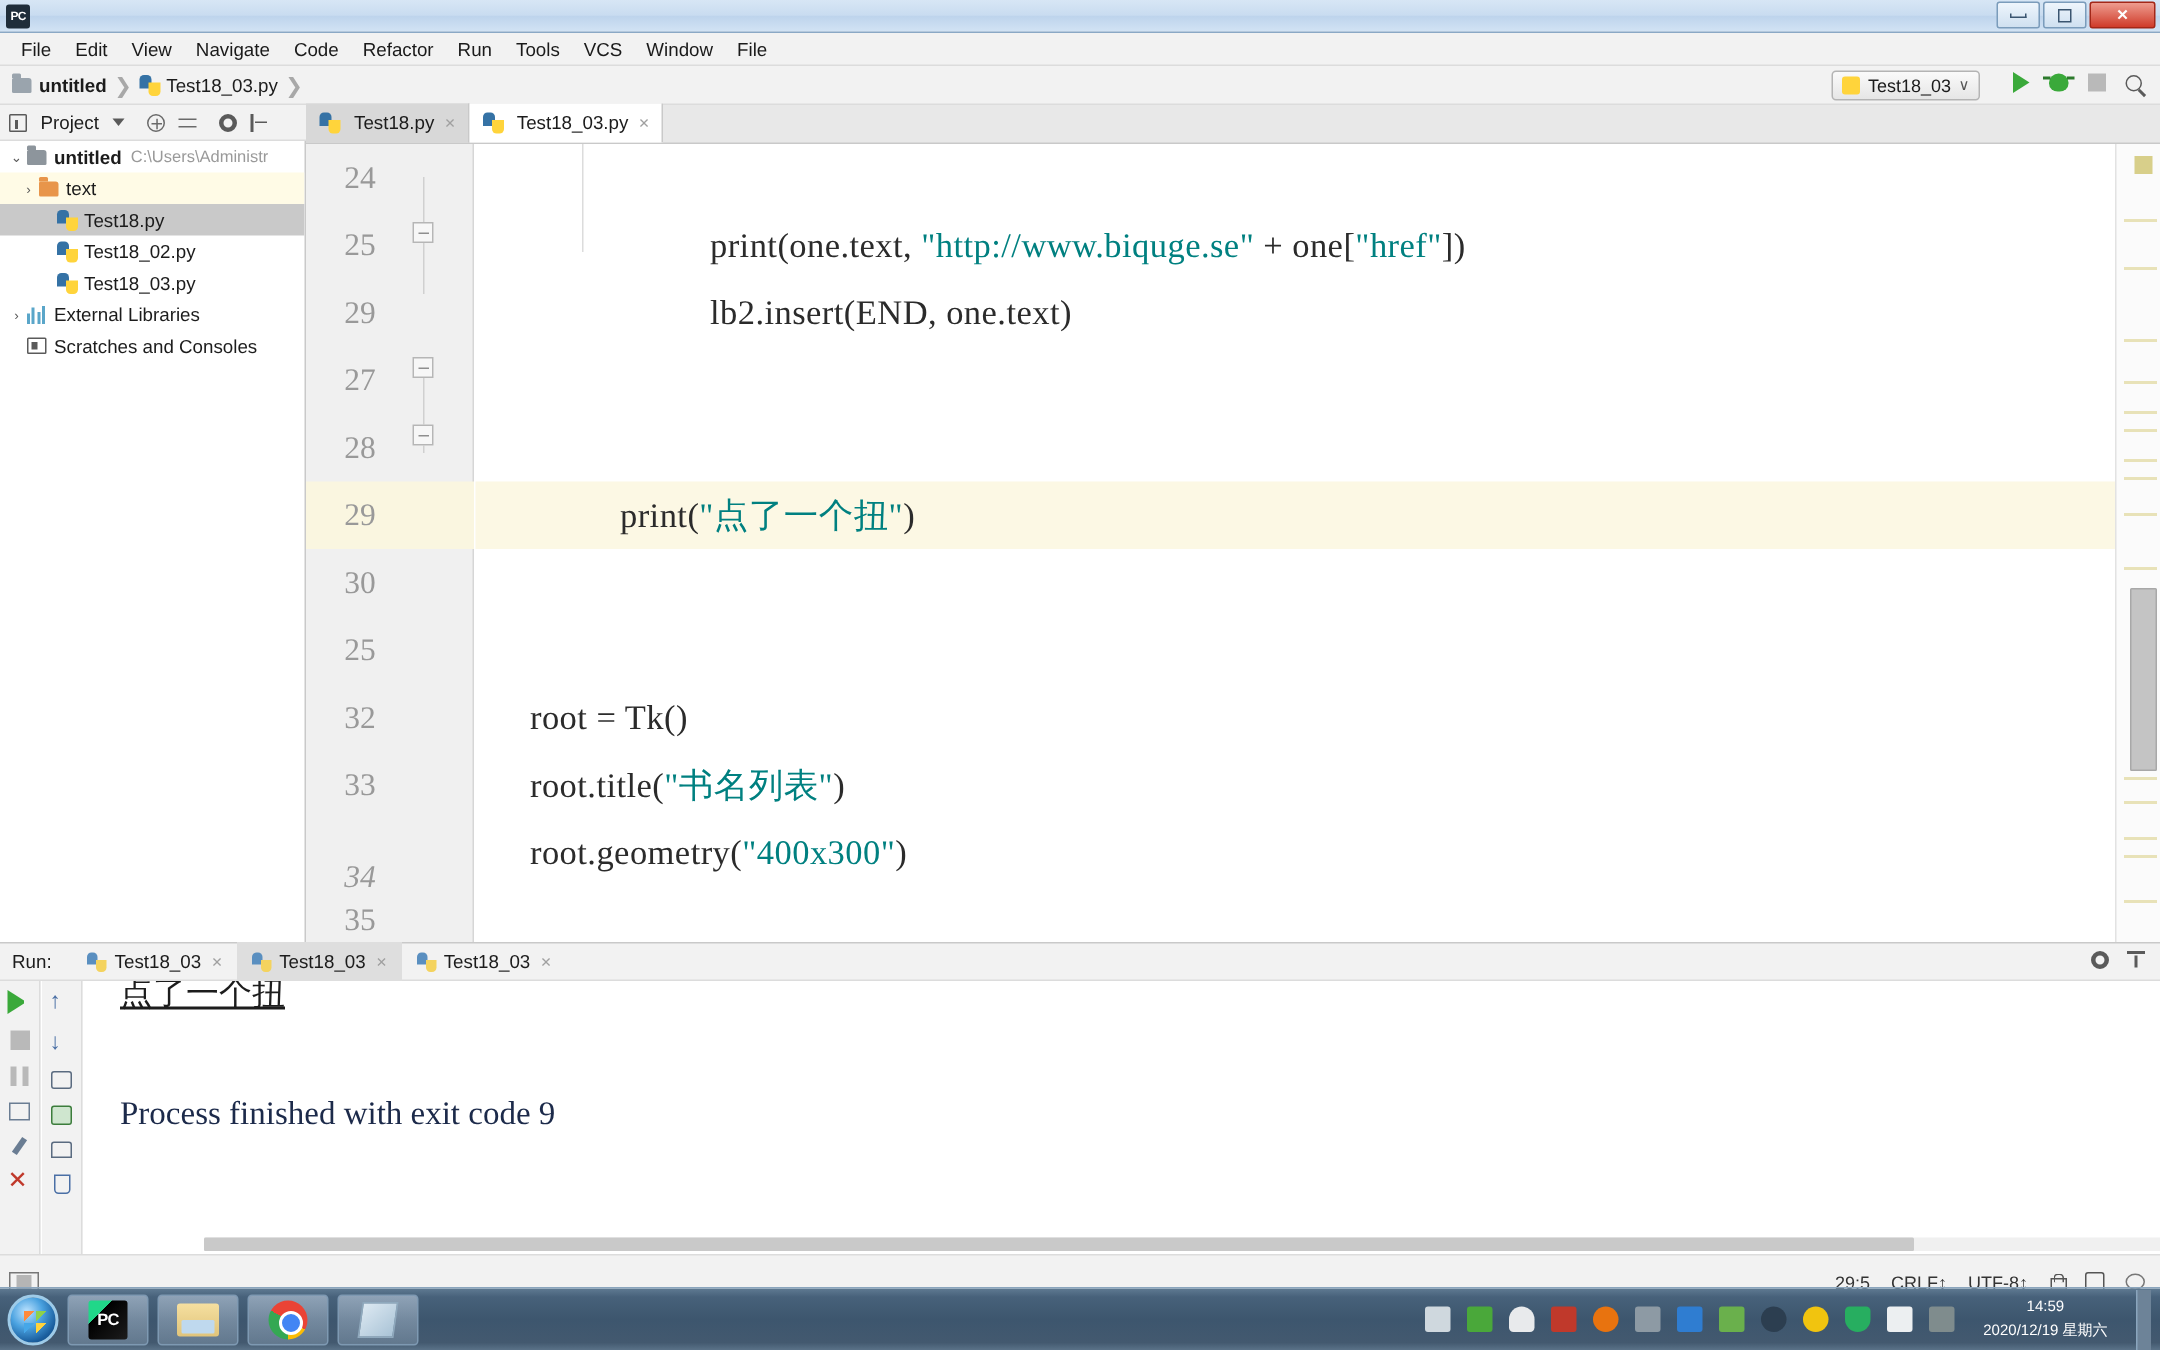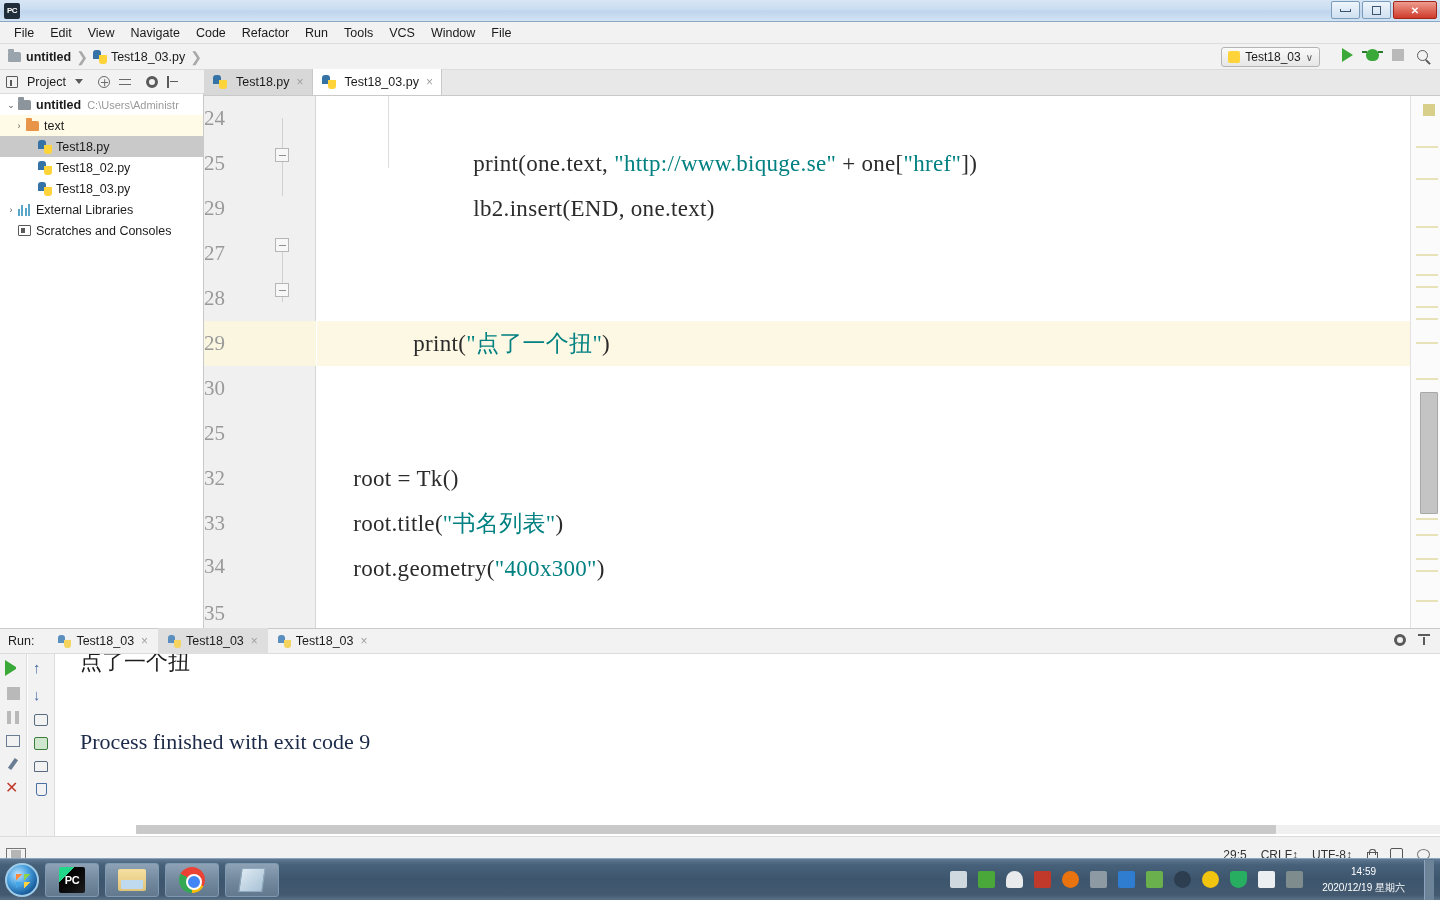--- a/index.html
+++ b/index.html
@@ -183,21 +183,21 @@
   
   .editor {
     position: absolute; top: 96px; left: 204px; width: 1236px; height: 532px;
     background: #ffffff; overflow: hidden;
   }
   .gutter {
     position: absolute; left: 0; top: 0; width: 112px; height: 532px;
     background: #f0f0f0; border-right: 1px solid #d6d6d6;
   }
   .ln-num {
-    position: absolute; left: 0; width: 72px; text-align: left;
+    position: absolute; left: 0; width: 72px; text-align: center;
     font-family: "Liberation Serif", serif; font-size: 21px; color: #999999;
     line-height: 45px;
   }
   .caretline { background: #fcf8e4; }
   .caretline-gutter { position:absolute; left:0; width:112px; height:45px; background:#faf6e0; }
   .code-line {
     position: absolute; left: 113px; font-family: "Liberation Serif", serif;
     font-size: 23px; line-height: 45px; color: #2b2b2b; white-space: pre;
     letter-spacing: 0.3px;
   }
@@ -263,21 +263,21 @@
   }
   .ticon { width: 16px; height: 16px; position: relative; }
   .console {
     position: absolute; left: 56px; top: 0; right: 0; height: 182px;
     background: #ffffff; overflow: hidden; padding-left: 24px;
   }
   .c-line {
     font-family: "Liberation Serif", serif; font-size: 22px; color: #1c2a4a;
     line-height: 32px; white-space: pre;
   }
-  .c-line.cjk { color: #1c1c1c; }
+  .c-line.cjk { color: #1c1c1c; text-decoration: underline; }
   .hscroll {
     position: absolute; left: 80px; bottom: 2px; width: 1345px; height: 9px;
     background: #f0f0f0;
   }
   .hscroll i { display:block; height: 9px; width: 1140px; background: #c9c9c9; border-radius: 1px; }
 
   
   .statusbar {
     position: absolute; top: 836px; left: 0; width: 1440px; height: 36px;
     background: #f2f2f2; border-top: 1px solid #dcdcdc;
@@ -484,21 +484,21 @@
     <div class="ln-num" style="top:0px;">24</div>
     <div class="ln-num" style="top:45px;">25</div>
     <div class="ln-num" style="top:90px;">29</div>
     <div class="ln-num" style="top:135px;">27</div>
     <div class="ln-num" style="top:180px;">28</div>
     <div class="ln-num" style="top:225px;">29</div>
     <div class="ln-num" style="top:270px;">30</div>
     <div class="ln-num" style="top:315px;">25</div>
     <div class="ln-num" style="top:360px;">32</div>
     <div class="ln-num" style="top:405px;">33</div>
-    <div class="ln-num" style="top:448px;">34</div>
+    <div class="ln-num" style="top:466px;font-style:italic;">34</div>
     <div class="ln-num" style="top:495px;">35</div>
 
     <div class="code-line" style="top:0px;   padding-left:120px;">
       <span class="k-plain">print</span><span class="k-plain">(one.text, </span><span class="k-str">"http://www.biquge.se"</span><span class="k-plain"> + one[</span><span class="k-str">"href"</span><span class="k-plain">])</span>
     </div>
     <div class="code-line" style="top:45px;  padding-left:120px;">
       <span class="k-plain">lb2.insert(END, one.text)</span>
     </div>
     <div class="code-line" style="top:90px;  padding-left:0px;"></div>
     <div class="code-line" style="top:180px; padding-left:60px;">

